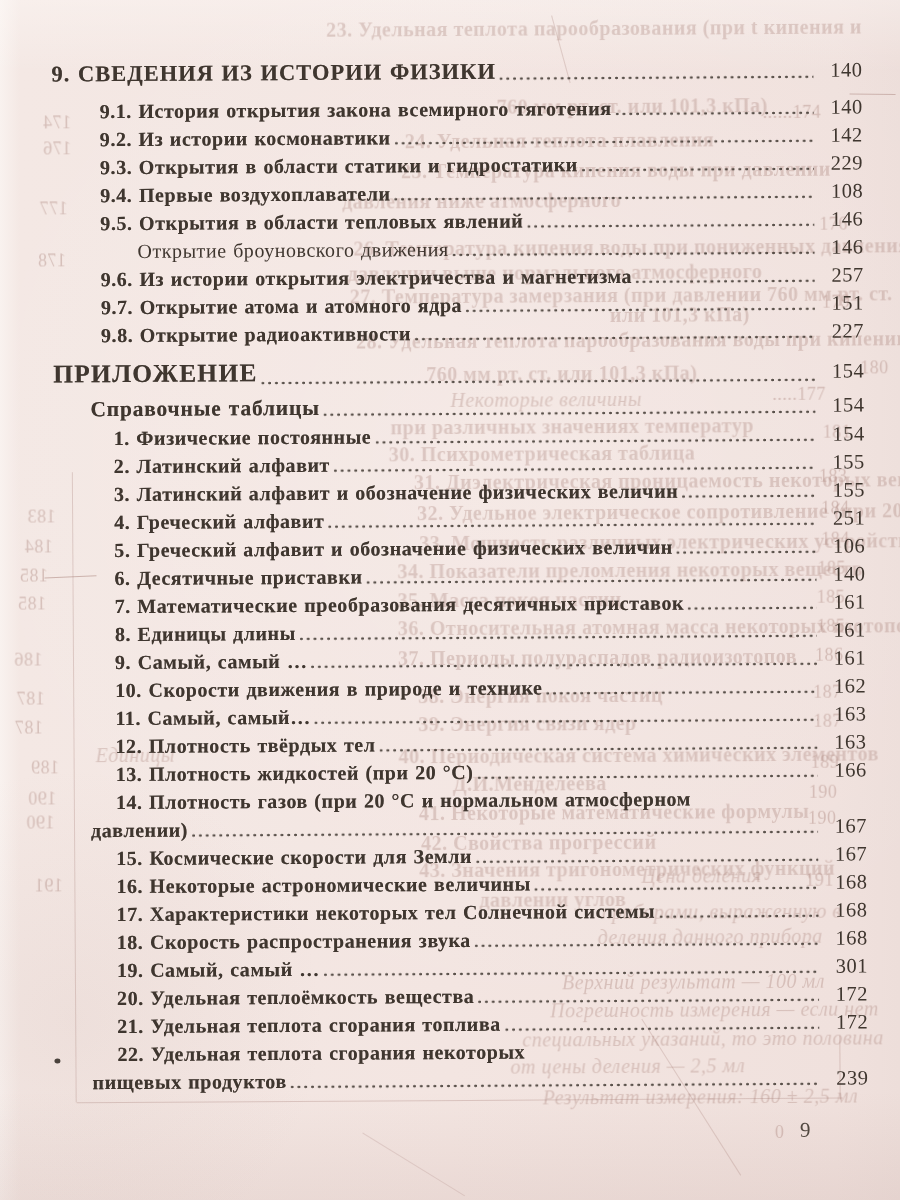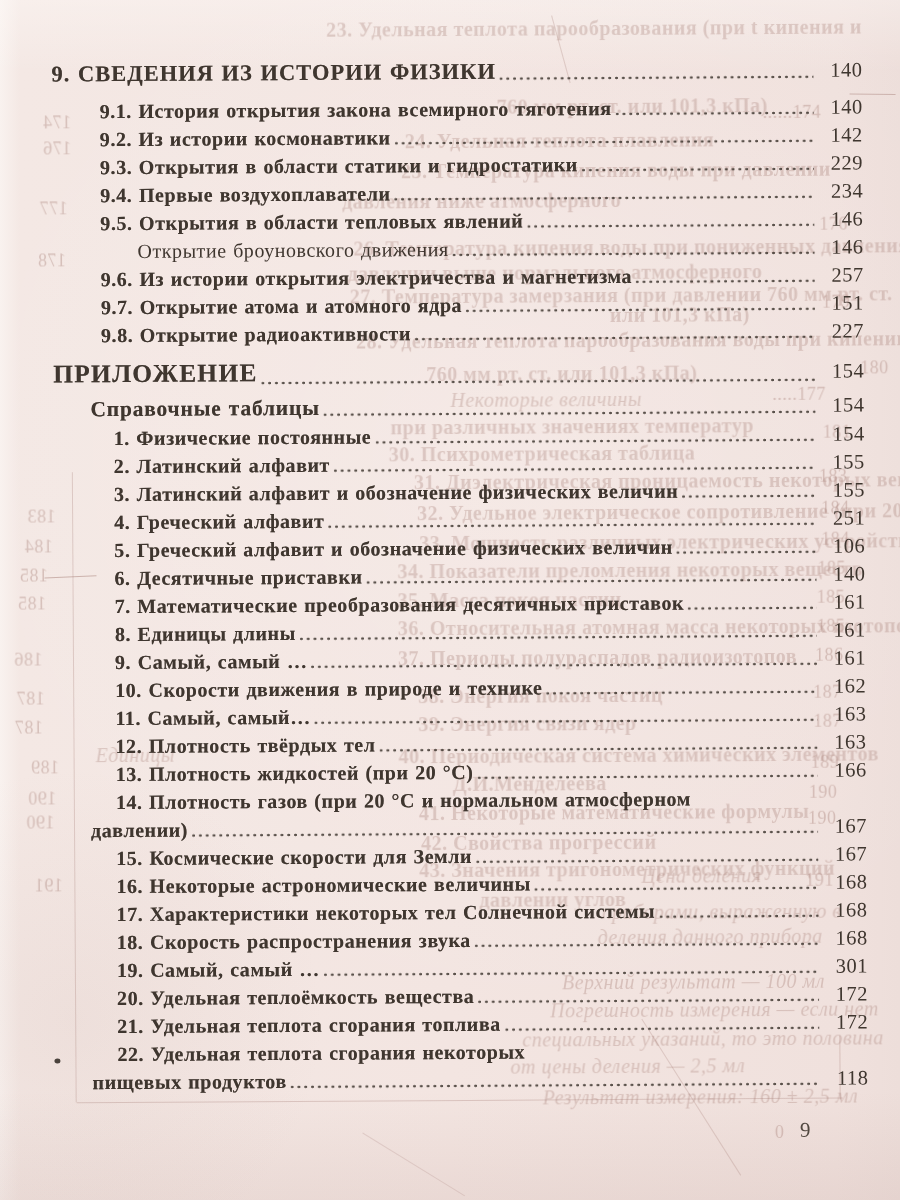--- a/index.html
+++ b/index.html
@@ -166,21 +166,21 @@
           <span class="pg">142</span>
         </div>
         <div class="row entry i-sub">
           <span class="ttl">9.3. Открытия в области статики и гидростатики</span>
           <span class="dots"></span>
           <span class="pg">229</span>
         </div>
         <div class="row entry i-sub">
           <span class="ttl">9.4. Первые воздухоплаватели</span>
           <span class="dots"></span>
-          <span class="pg">234</span>
+          <span class="pg">108</span>
         </div>
         <div class="row entry i-sub">
           <span class="ttl">9.5. Открытия в области тепловых явлений</span>
           <span class="dots"></span>
           <span class="pg">146</span>
         </div>
         <div class="row plain i-deep">
           <span class="ttl">Открытие броуновского движения</span>
           <span class="dots"></span>
           <span class="pg">146</span>
@@ -317,18 +317,18 @@
           <span class="ttl">21. Удельная теплота сгорания топлива</span>
           <span class="dots"></span>
           <span class="pg">172</span>
         </div>
         <div class="row entry i-num">
           <span class="ttl">22. Удельная теплота сгорания некоторых</span>
         </div>
         <div class="row entry i-cont">
           <span class="ttl">пищевых продуктов</span>
           <span class="dots"></span>
-          <span class="pg">118</span>
+          <span class="pg">239</span>
         </div>
       </div>
     <div class="folio">9</div>
   </div>
 </div>
 
 </body></html>

